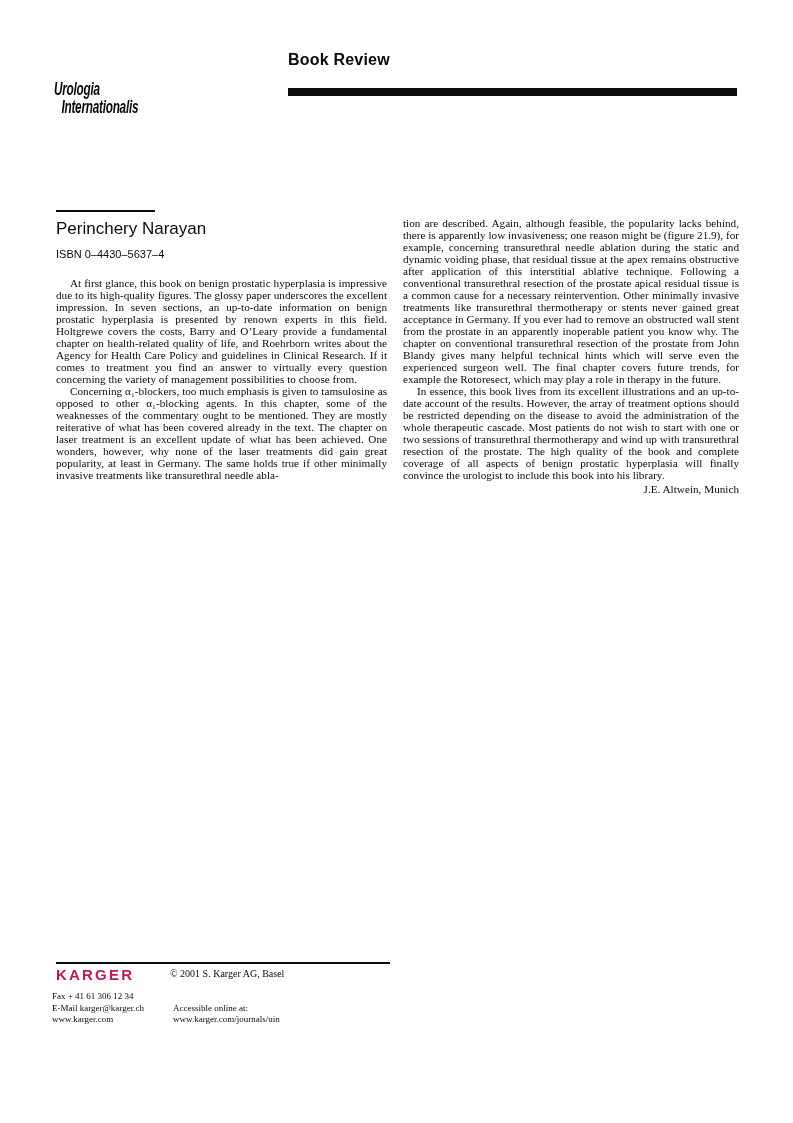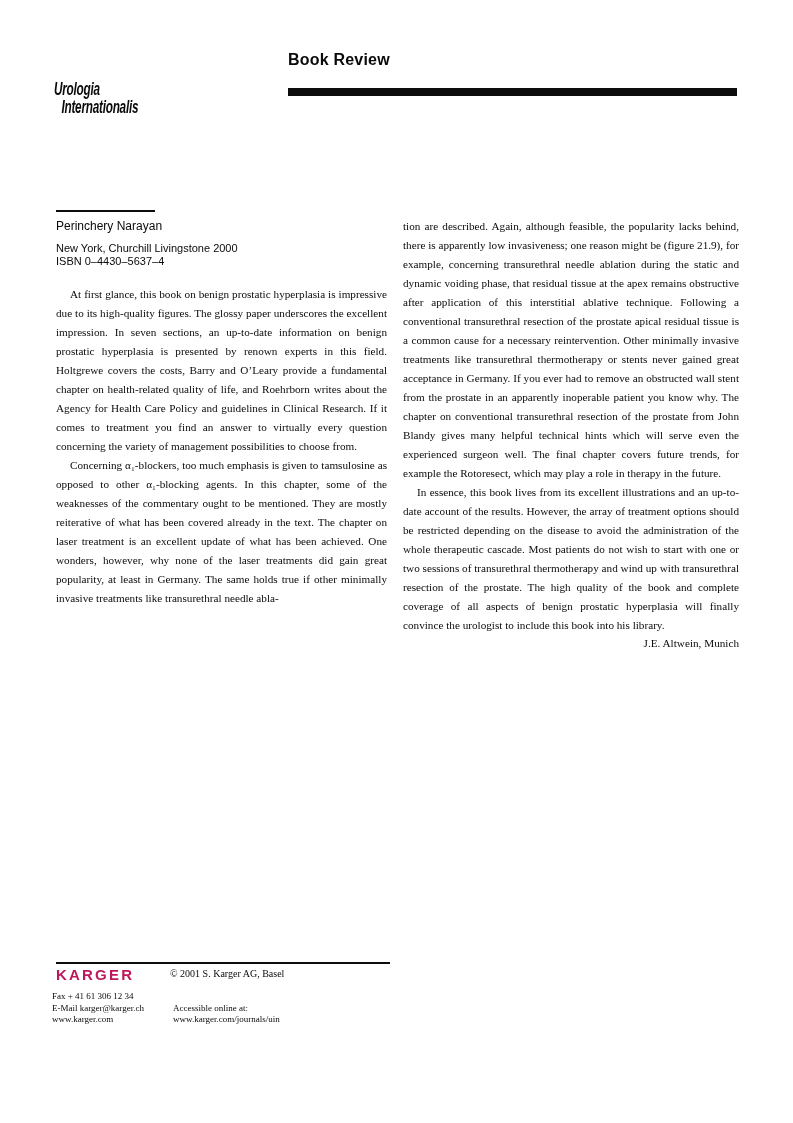--- a/index.html
+++ b/index.html
@@ -59,42 +59,42 @@
   }
 
   
   .author-rule {
     width: 99px; height: 2px;
     background: #0d0d0d;
     margin-bottom: 7px;
   }
   .book-author {
     font-family: "Liberation Sans", sans-serif;
-    font-size: 12px;
+    font-size: 17px;
     margin-bottom: 9px;
   }
   .book-title {
     font-family: "Liberation Sans", sans-serif;
     font-weight: bold;
     font-size: 13.5px;
     letter-spacing: 0.1px;
     margin-bottom: 10px;
   }
   .book-pub {
     font-family: "Liberation Sans", sans-serif;
     font-size: 11px;
     line-height: 13.4px;
     margin-bottom: 16px;
   }
 
   
   .body-par {
     font-family: "Liberation Serif", serif;
     font-size: 11.2px;
-    line-height: 19px;
+    line-height: 12px;
     text-align: justify;
     color: #0a0a0a;
   }
   .body-par.indent { text-indent: 14px; }
 
   .signature {
     font-family: "Liberation Serif", serif;
     font-size: 11.2px;
     line-height: 14.6px;
     text-align: right;
@@ -148,21 +148,20 @@
   <div class="header-bar"></div>
   <div class="journal-logo">
     <div class="line1">Urologia</div>
     <div class="line2">Internationalis</div>
   </div>
 
   <div class="col-left">
     <div class="author-rule"></div>
     <div class="book-author">Perinchery Narayan</div>
     <div class="book-pub">
-      <div>New York, Churchill Livingstone 2000</div>
       <div>ISBN 0–4430–5637–4</div>
     </div>
     <p class="body-par indent">At first glance, this book on benign prostatic hyperplasia is impressive due to its high-quality figures. The glossy paper underscores the excellent impression. In seven sections, an up-to-date information on benign prostatic hyperplasia is presented by renown experts in this field. Holtgrewe covers the costs, Barry and O’Leary provide a fundamental chapter on health-related quality of life, and Roehrborn writes about the Agency for Health Care Policy and guidelines in Clinical Research. If it comes to treatment you find an answer to virtually every question concerning the variety of management possibilities to choose from.</p>
     <p class="body-par indent">Concerning α₁-blockers, too much emphasis is given to tamsulosine as opposed to other α₁-blocking agents. In this chapter, some of the weaknesses of the commentary ought to be mentioned. They are mostly reiterative of what has been covered already in the text. The chapter on laser treatment is an excellent update of what has been achieved. One wonders, however, why none of the laser treatments did gain great popularity, at least in Germany. The same holds true if other minimally invasive treatments like transurethral needle abla-</p>
   </div>
 
   <div class="col-right">
     <p class="body-par">tion are described. Again, although feasible, the popularity lacks behind, there is apparently low invasiveness; one reason might be (figure 21.9), for example, concerning transurethral needle ablation during the static and dynamic voiding phase, that residual tissue at the apex remains obstructive after application of this interstitial ablative technique. Following a conventional transurethral resection of the prostate apical residual tissue is a common cause for a necessary reintervention. Other minimally invasive treatments like transurethral thermotherapy or stents never gained great acceptance in Germany. If you ever had to remove an obstructed wall stent from the prostate in an apparently inoperable patient you know why. The chapter on conventional transurethral resection of the prostate from John Blandy gives many helpful technical hints which will serve even the experienced surgeon well. The final chapter covers future trends, for example the Rotoresect, which may play a role in therapy in the future.</p>
     <p class="body-par indent">In essence, this book lives from its excellent illustrations and an up-to-date account of the results. However, the array of treatment options should be restricted depending on the disease to avoid the administration of the whole therapeutic cascade. Most patients do not wish to start with one or two sessions of transurethral thermotherapy and wind up with transurethral resection of the prostate. The high quality of the book and complete coverage of all aspects of benign prostatic hyperplasia will finally convince the urologist to include this book into his library.</p>
     <div class="signature">

